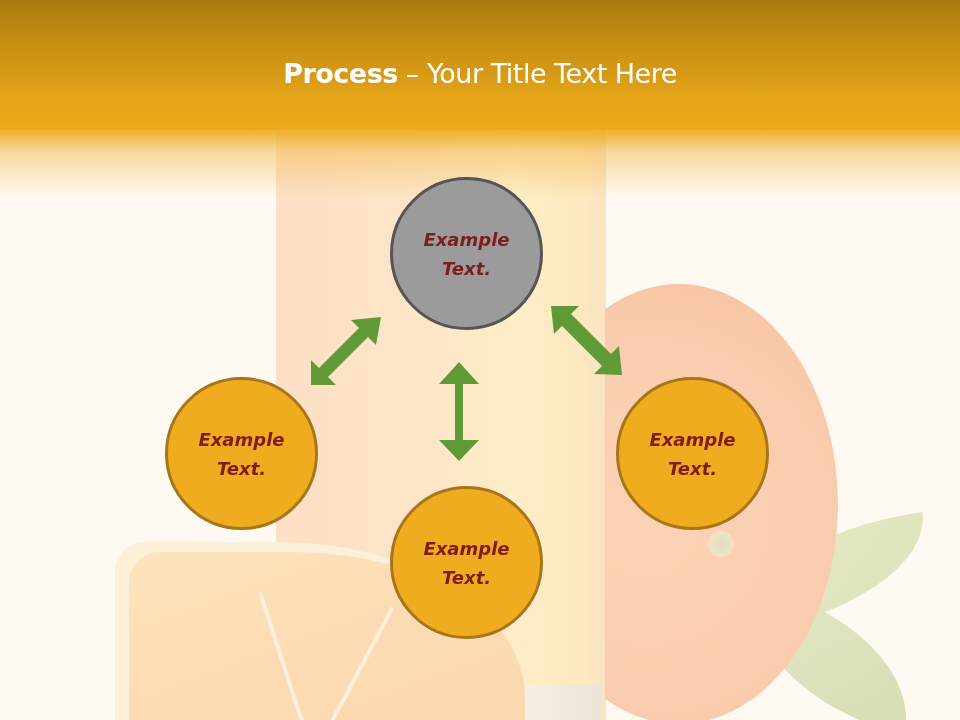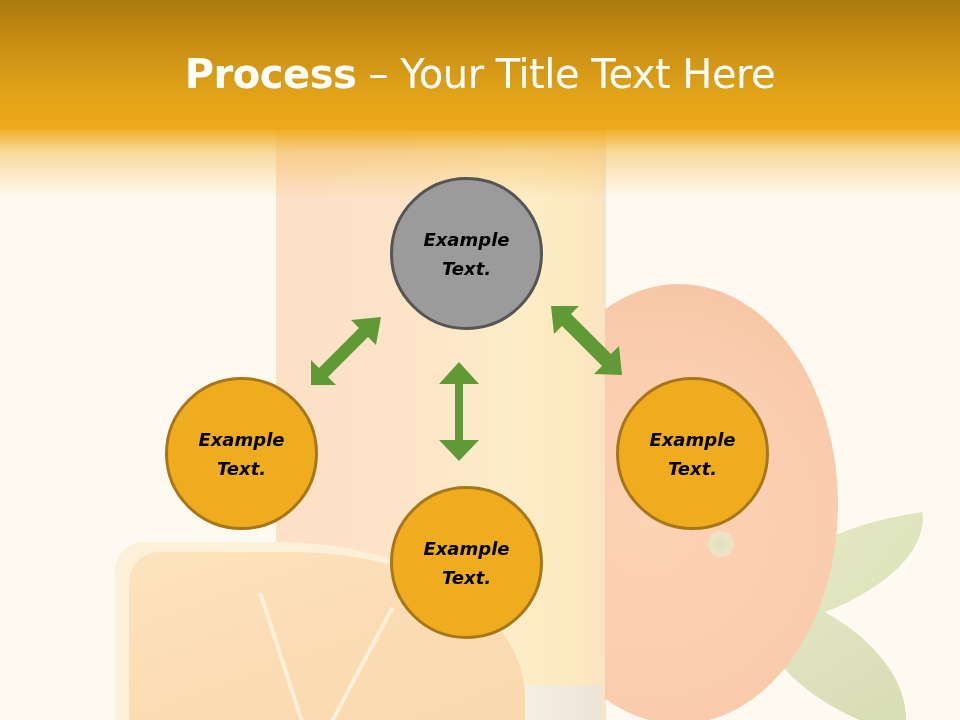--- a/index.html
+++ b/index.html
@@ -61,30 +61,30 @@
   .header {
     position: absolute; left: 0; top: 0; width: 960px; height: 130px;
     background: linear-gradient(180deg, #ac7a10 0%, #c98f14 35%, #e3a418 75%, #eeaa1a 100%);
   }
   .header-fade {
     position: absolute; left: 0; top: 128px; width: 960px; height: 70px;
     background: linear-gradient(180deg, rgba(238,170,26,0.95) 0%, rgba(244,190,90,0.55) 35%, rgba(255,250,241,0) 100%);
   }
   .title {
     position: absolute; left: 0; top: 52px; width: 960px; text-align: center;
-    color: #ffffff; font-size: 40px; line-height: 44px; white-space: nowrap;
+    color: #ffffff; font-size: 27px; line-height: 44px; white-space: nowrap;
     font-family: "DejaVu Sans", sans-serif; letter-spacing: -0.5px;
   }
   .title .bold { font-weight: bold; }
 
   
   .node {
     position: absolute; width: 153px; height: 153px; border-radius: 50%;
     box-sizing: border-box; display: flex; align-items: center; justify-content: center;
-    text-align: center; color: #000000; font-style: italic; font-weight: bold;
+    text-align: center; color: #7f1d1d; font-style: italic; font-weight: bold;
     font-size: 18px; line-height: 29px; font-family: "DejaVu Sans", sans-serif;
   }
   .node span { display: block; }
   .node-gray { background: #9b9b9b; border: 3px solid #555555; }
   .node-orange { background: #efac1e; border: 3px solid #a8761a; }
 
   .arrows { position: absolute; left: 0; top: 0; width: 960px; height: 720px; pointer-events: none; }
 </style>
 </head>
 <body>

